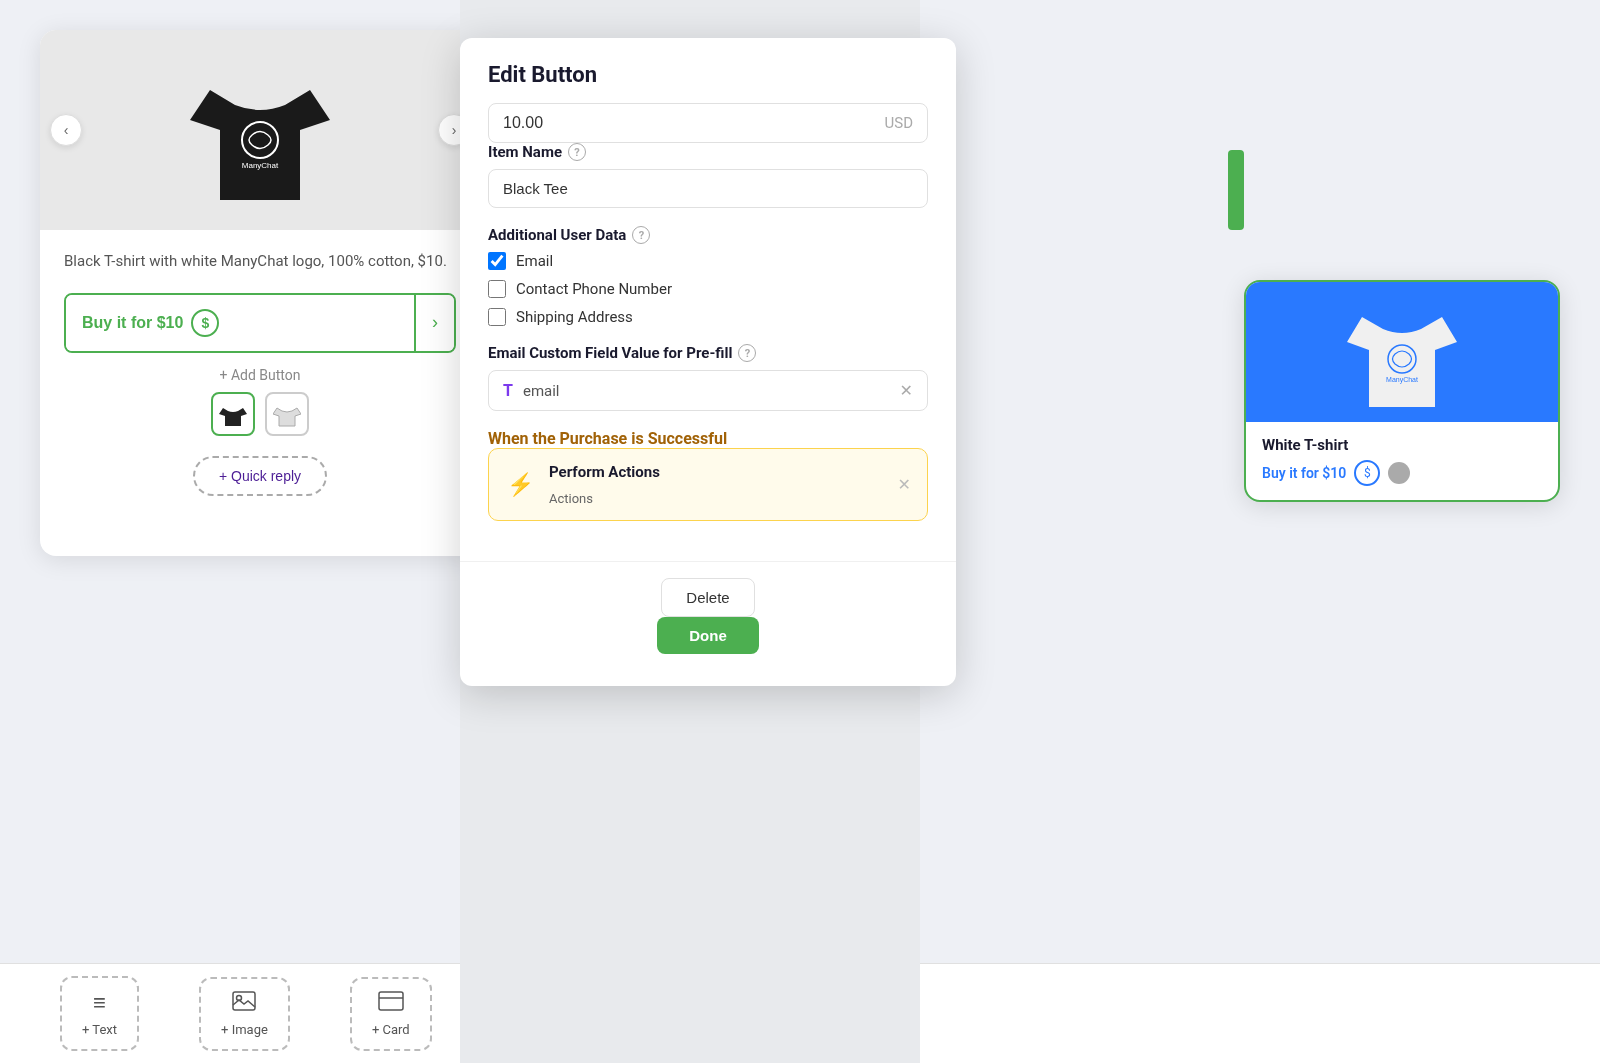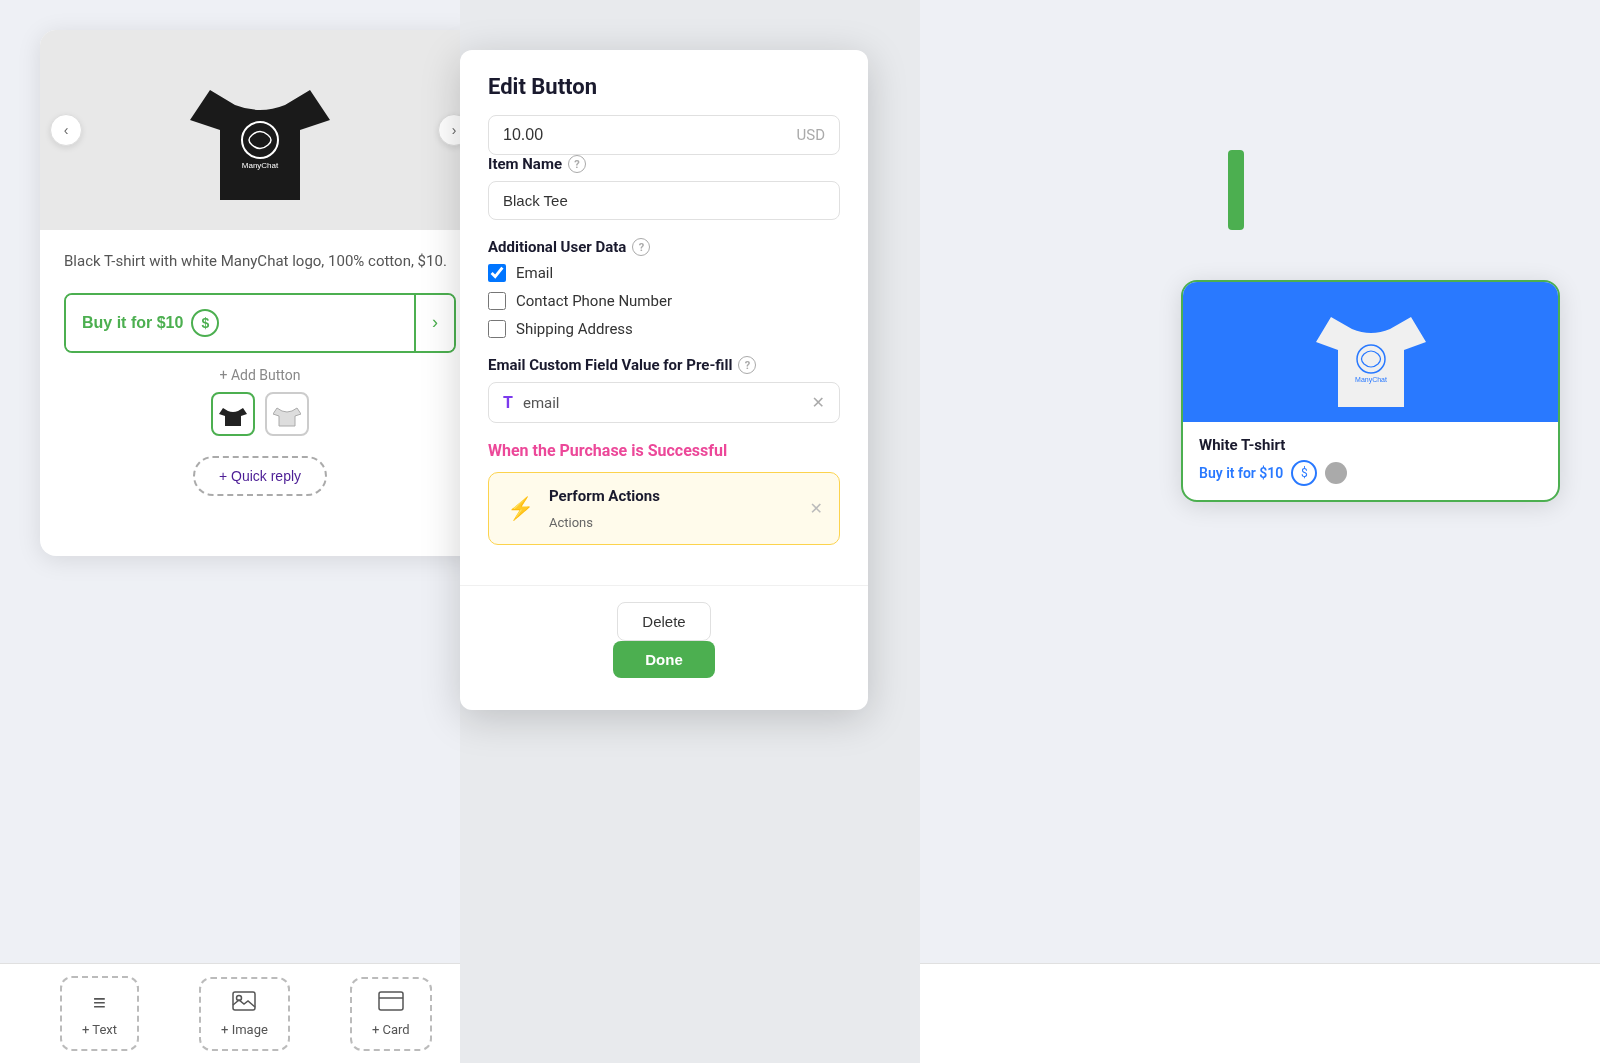--- a/index.html
+++ b/index.html
@@ -210,21 +210,21 @@
     .toolbar-item .label {
       font-size: 13px;
       color: #555;
     }
 
     
     .right-panel {
       position: absolute;
       right: 40px;
       top: 280px;
-      width: 379px;
+      width: 316px;
       background: #fff;
       border-radius: 16px;
       box-shadow: 0 4px 24px rgba(0,0,0,0.12);
       overflow: hidden;
       border: 2px solid #4CAF50;
     }
 
     .right-card-image {
       background: #2979ff;
       height: 140px;
@@ -290,22 +290,22 @@
       width: 16px;
       height: 80px;
       background: #4CAF50;
       border-radius: 4px;
     }
 
     
     .modal {
       position: absolute;
       left: 460px;
-      top: 50px;
-      width: 408px;
+      top: 38px;
+      width: 496px;
       background: #fff;
       border-radius: 12px;
       box-shadow: 0 8px 40px rgba(0,0,0,0.18);
       padding: 0;
       z-index: 100;
       overflow: visible;
     }
 
     .modal-header {
       padding: 24px 28px 16px;
@@ -417,22 +417,21 @@
 
     .email-field-clear {
       color: #aaa;
       cursor: pointer;
       font-size: 16px;
     }
 
     .purchase-section-label {
       font-size: 16px;
       font-weight: 700;
-      color: #ec4899;
-      margin-bottom: 12px;
+      color: #a16207;
     }
 
     .actions-card {
       background: #fffbeb;
       border: 1.5px solid #fcd34d;
       border-radius: 10px;
       padding: 14px 16px;
       display: flex;
       align-items: center;
       gap: 12px;

